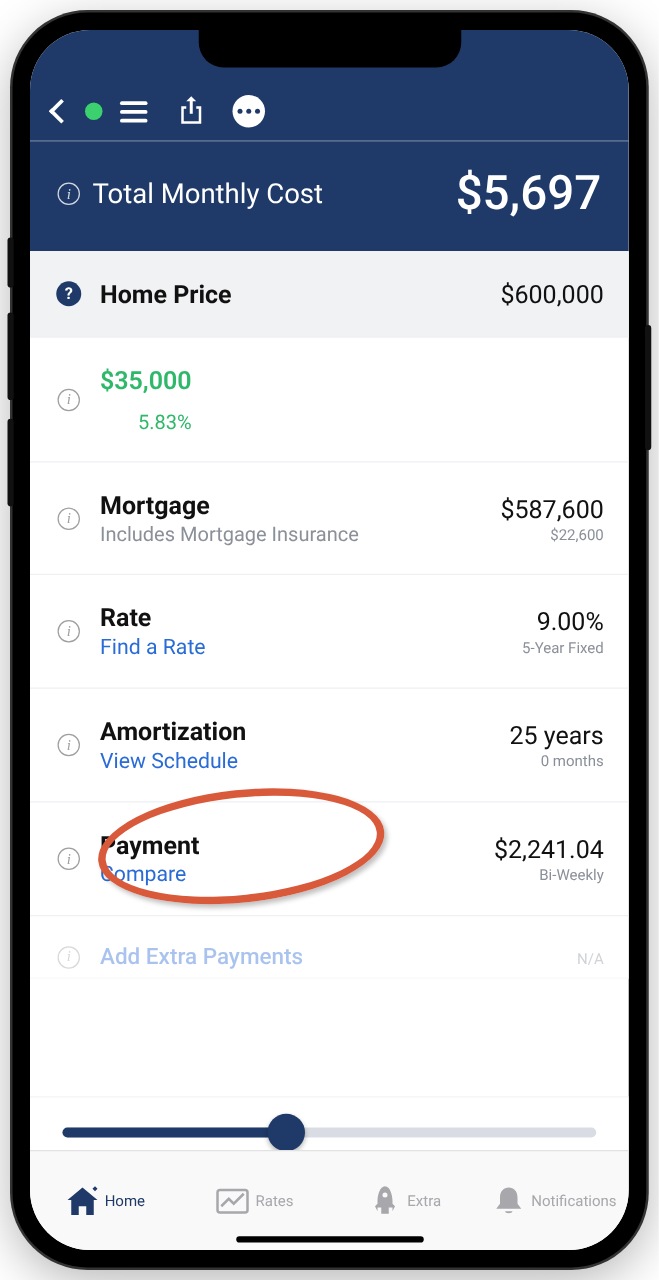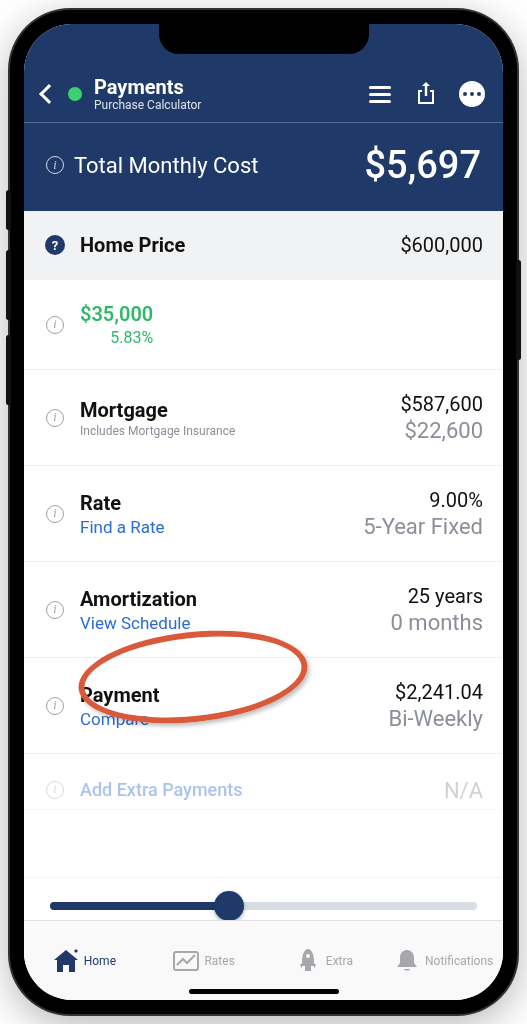--- a/index.html
+++ b/index.html
@@ -122,27 +122,27 @@
 
   .row {
     display:flex; align-items:center; padding:22px 20px;
     border-bottom: 1px solid #eef0f3;
     gap: 14px;
   }
   .row.tint { background:#f1f2f4; }
   .row .icol { width:22px; color:#888; display:flex; justify-content:center; }
   .row-body { flex:1; }
   .row-title { font-size:20px; font-weight:700; color:#111; }
-  .row-sub { font-size:12px; color:#8a8f98; margin-top:2px; }
+  .row-sub { font-size:16px; color:#8a8f98; margin-top:2px; }
   .row-link { font-size:17px; color:#2a6cd6; margin-top:2px; }
   .row-right { text-align:right; }
   .row-val { font-size:20px; color:#111; }
-  .row-val-sub { font-size:22px; color:#8a8f98; margin-top:2px; }
+  .row-val-sub { font-size:12px; color:#8a8f98; margin-top:2px; }
   .green { color:#2fb86a; font-weight:600; }
-  .green-sub { color:#2fb86a; font-size:16px; margin-top:2px; }
+  .green-sub { color:#2fb86a; font-size:16px; margin-top:12px; }
   .row.peek { padding-bottom:6px; }
   .row.peek .row-title { color:#2a6cd6; font-size:18px; font-weight:500; }
 
   .annot {
     position:absolute;
     border:6px solid #d9593b;
     border-radius:50%;
     width:230px; height:90px;
     left:54px; top:608px;
     transform: rotate(-6deg);
@@ -212,24 +212,20 @@
               <rect x="26" y="4" width="2" height="5" rx="1" fill="#fff" opacity=".6"></rect>
               <path d="M12 1 L8 7.5 L11 7.5 L10 12 L14 5.5 L11 5.5 Z" fill="#fff"></path>
             </svg>
         </span>
       </div>
     </div>
 
     <div class="nav">
       <div class="back"></div>
       <div class="dot"></div>
-      <div class="nav-title-wrap">
-        <div class="nav-title">Payments</div>
-        <div class="nav-sub">Purchase Calculator</div>
-      </div>
       <div class="nav-actions">
         <div class="icon-btn icon-lines">
             <span></span>
             <span></span>
             <span></span>
           </div>
         <div class="icon-btn icon-share">
           <svg width="22" height="26" viewBox="0 0 22 26">
               <path d="M11 1 L7 5 L9.8 5 L9.8 15 L12.2 15 L12.2 5 L15 5 Z" fill="#fff"></path>
               <path d="M3 9 L3 23 L19 23 L19 9 L15 9 L15 11 L17 11 L17 21 L5 21 L5 11 L7 11 L7 9 Z" fill="#fff"></path>

